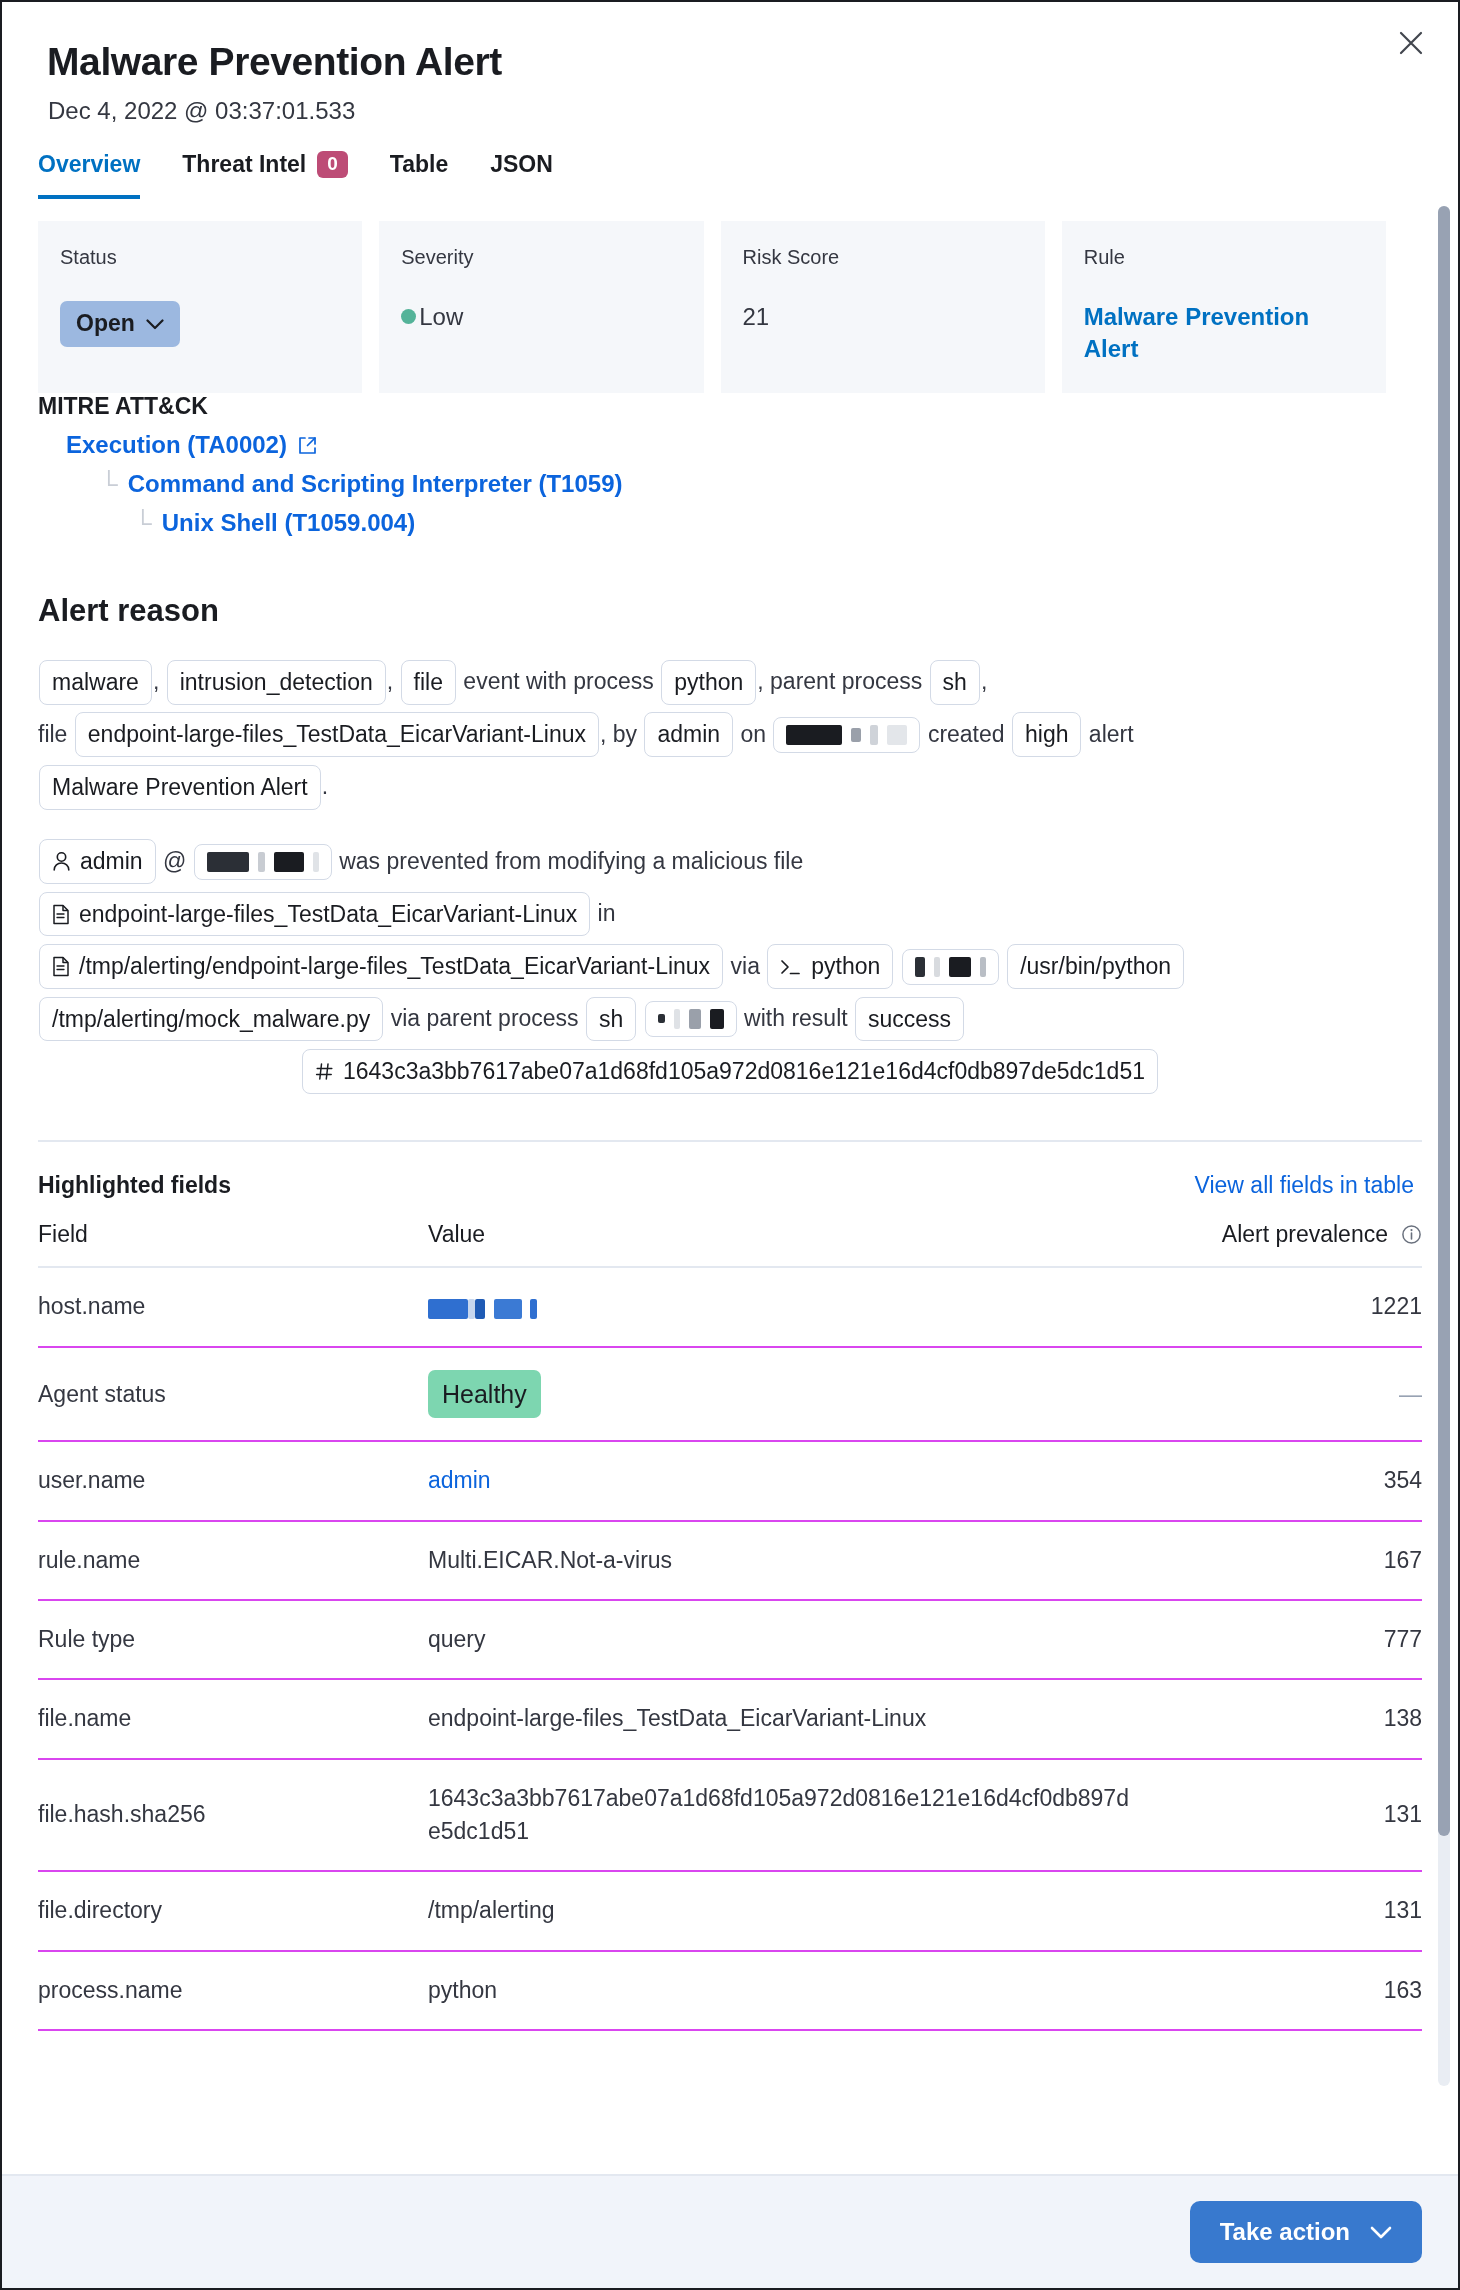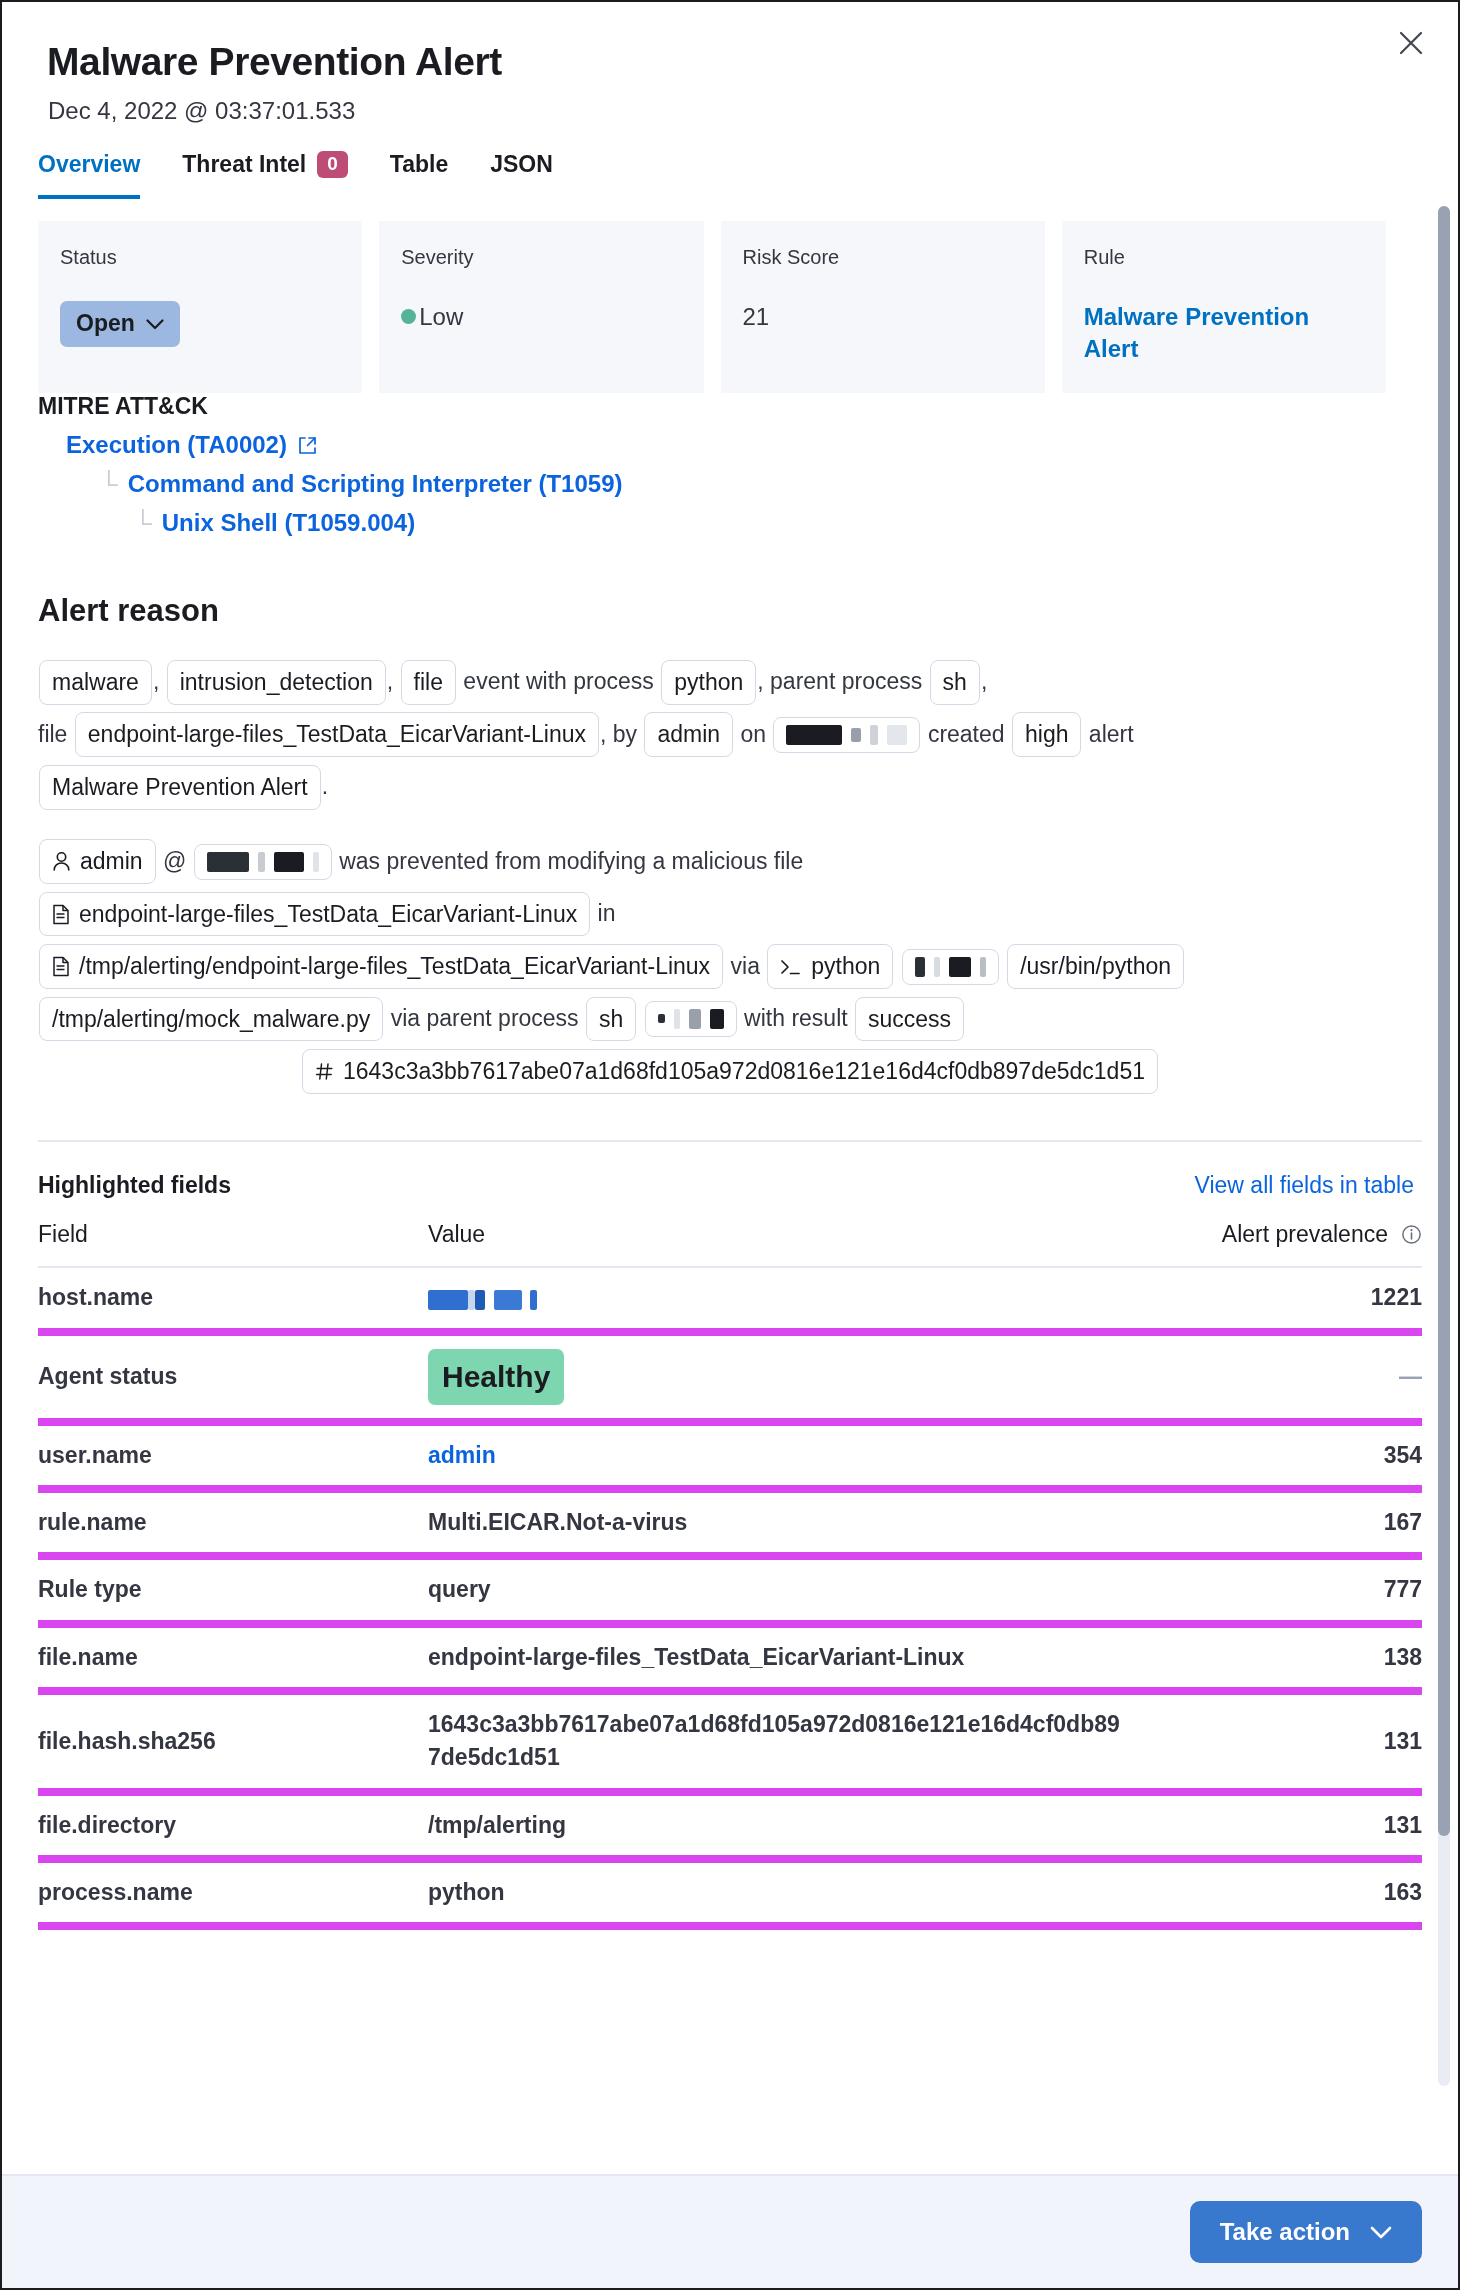--- a/index.html
+++ b/index.html
@@ -268,38 +268,37 @@
     border-bottom: 2px solid #e3e8f0;
     vertical-align: bottom;
   }
   th.c-field { width: 390px; padding-left: 8px; }
   th.c-value { width: auto; }
   th.c-prev  { width: 290px; text-align: right !important; padding-right: 10px; }
   .prev-head { display: inline-flex; align-items: center; gap: 13px; }
   table.hf td {
     font-size: 23px;
     color: #343741;
-    padding: 13px 0;
-    border-bottom: 8px solid #d946ef;
+    padding: 22px 0;
+    border-bottom: 2px solid #d946ef;
     vertical-align: middle;
     line-height: 1.45;
     word-break: break-word;
-    font-weight: bold;
   }
   td.c-field { padding-left: 8px; }
   td.c-prev { text-align: right; color: #0b64dd; padding-right: 10px; white-space: nowrap; }
   td.c-prev.dash { color: #98a2b3; }
   .val-link { color: #0b64dd; cursor: pointer; }
   .health-pill {
     display: inline-block;
     background: #7dd6b0;
     color: #1a1c21;
     border-radius: 7px;
     padding: 6px 14px;
-    font-size: 30px;
+    font-size: 25px;
   }
   .redact-row { display: inline-block; vertical-align: middle; }
 
   
   .fly-footer {
     flex: 0 0 auto;
     background: #f1f4fa;
     border-top: 2px solid #e3e8f0;
     padding: 24px 36px;
     display: flex;

